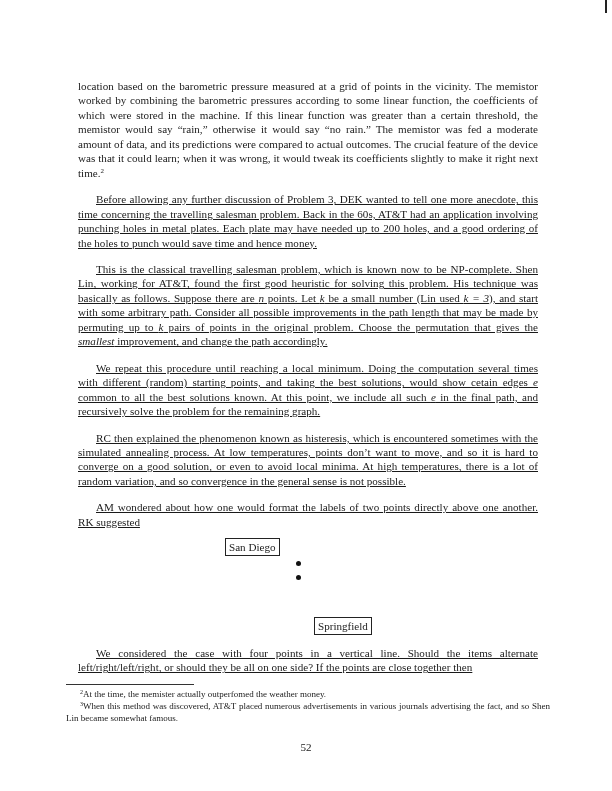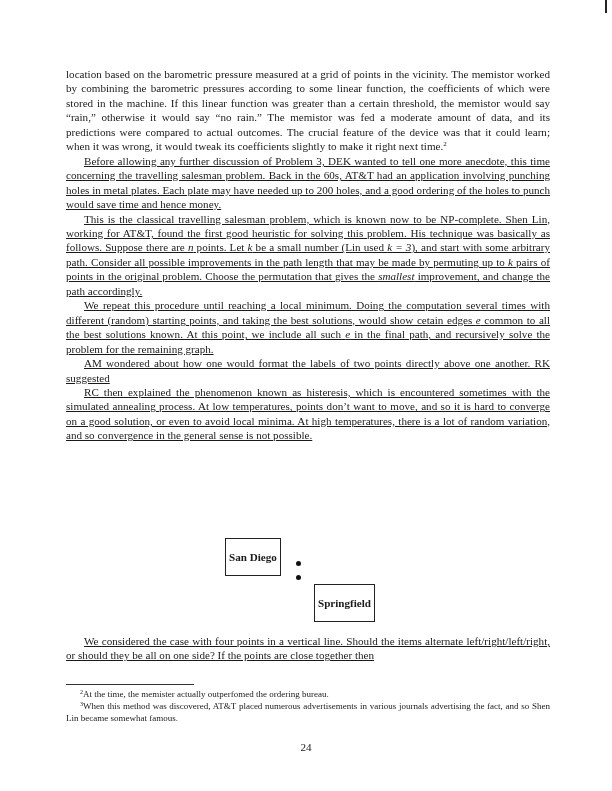--- a/index.html
+++ b/index.html
@@ -1,59 +1,59 @@
 <!DOCTYPE html>
 <html><head>
 <meta charset="utf-8">
 <style>
   html, body { margin: 0; padding: 0; background: #ffffff; }
   body { width: 612px; height: 791px; position: relative; overflow: hidden;
          font-family: "Liberation Serif", "DejaVu Serif", serif; color: #1a1a1a; }
   .corner-mark { position: absolute; left: 605px; top: 0; width: 2px; height: 13px; background: #222; }
   .text { position: absolute; left: 66px; width: 484px; font-size: 11.1px; line-height: 14.45px;
           text-align: justify; }
-  .text p { margin: 0; text-indent: 0; }
+  .text p { margin: 12px; text-indent: 0; }
   .text p.ind { text-indent: 18px; text-decoration: underline; }
   sup { font-size: 7px; line-height: 0; vertical-align: 4px; }
   .block1 { top: 67px; }
   .block2 { top: 634px; }
-  .label-box { position: absolute; border: 1px solid #222; font-size: 11.1px; padding: 11px 3px;
-               line-height: 14px; white-space: nowrap; font-weight: bold; }
+  .label-box { position: absolute; border: 1px solid #222; font-size: 11.1px; padding: 1px 3px;
+               line-height: 14px; white-space: nowrap; }
   .dot { position: absolute; width: 5px; height: 5px; border-radius: 50%; background: #111; }
   .fn-rule { position: absolute; left: 66px; top: 684px; width: 128px; height: 1px; background: #333; }
   .footnotes { position: absolute; left: 66px; top: 688px; width: 484px; font-size: 9px;
                line-height: 12.2px; text-align: justify; }
   .footnotes p { margin: 0; text-indent: 14px; }
   .footnotes sup { font-size: 6px; vertical-align: 3px; }
   .page-num { position: absolute; top: 741px; left: 0; width: 612px; text-align: center; font-size: 11.1px; }
 </style>
 </head>
 <body>
 
 <div class="corner-mark"></div>
 
 <div class="text block1">
   <p><span>location based on the barometric pressure measured at a grid of points in the vicinity. The memistor worked by combining the barometric pressures according to some linear function, the coefficients of which were stored in the machine. If this linear function was greater than a certain threshold, the memistor would say “rain,” otherwise it would say “no rain.” The memistor was fed a moderate amount of data, and its predictions were compared to actual outcomes. The crucial feature of the device was that it could learn; when it was wrong, it would tweak its coefficients slightly to make it right next time.</span><sup>2</sup></p>
   <p class="ind">Before allowing any further discussion of Problem 3, DEK wanted to tell one more anecdote, this time concerning the travelling salesman problem. Back in the 60s, AT&amp;T had an application involving punching holes in metal plates. Each plate may have needed up to 200 holes, and a good ordering of the holes to punch would save time and hence money.</p>
   <p class="ind"><span>This is the classical travelling salesman problem, which is known now to be NP-complete. Shen Lin, working for AT&amp;T, found the first good heuristic for solving this problem. His technique was basically as follows. Suppose there are </span><i>n</i><span> points. Let </span><i>k</i><span> be a small number (Lin used </span><i>k = 3</i><span>), and start with some arbitrary path. Consider all possible improvements in the path length that may be made by permuting up to </span><i>k</i><span> pairs of points in the original problem. Choose the permutation that gives the </span><i>smallest</i><span> improvement, and change the path accordingly.</span></p>
   <p class="ind"><span>We repeat this procedure until reaching a local minimum. Doing the computation several times with different (random) starting points, and taking the best solutions, would show cetain edges </span><i>e</i><span> common to all the best solutions known. At this point, we include all such </span><i>e</i><span> in the final path, and recursively solve the problem for the remaining graph.</span></p>
+  <p class="ind">RC then explained the phenomenon known as histeresis, which is encountered sometimes with the simulated annealing process. At low temperatures, points don’t want to move, and so it is hard to converge on a good solution, or even to avoid local minima. At high temperatures, there is a lot of random variation, and so convergence in the general sense is not possible.</p>
   <p class="ind">AM wondered about how one would format the labels of two points directly above one another. RK suggested</p>
-  <p class="ind">RC then explained the phenomenon known as histeresis, which is encountered sometimes with the simulated annealing process. At low temperatures, points don’t want to move, and so it is hard to converge on a good solution, or even to avoid local minima. At high temperatures, there is a lot of random variation, and so convergence in the general sense is not possible.</p>
 </div>
 
 <div>
   <div class="label-box" style="left:225px; top:538px;">San Diego</div>
   <div class="dot" style="left:296px; top:561px;"></div>
   <div class="dot" style="left:296px; top:575px;"></div>
-  <div class="label-box" style="left:314px; top:584px;">Springfield</div>
+  <div class="label-box" style="left:314px; top:617px;">Springfield</div>
 </div>
 
 <div class="text block2">
   <p class="ind">We considered the case with four points in a vertical line. Should the items alternate left/right/left/right, or should they be all on one side? If the points are close together then</p>
 </div>
 
 <div class="fn-rule"></div>
 <div class="footnotes">
-  <p><sup>2</sup><span>At the time, the memister actually outperfomed the ordering bureau.</span></p>
+  <p><sup>2</sup><span>At the time, the memister actually outperfomed the weather money.</span></p>
   <p><sup>3</sup><span>When this method was discovered, AT&amp;T placed numerous advertisements in various journals advertising the fact, and so Shen Lin became somewhat famous.</span></p>
 </div>
 
-<div class="page-num">24</div>
+<div class="page-num">52</div>
 
 </body></html>

